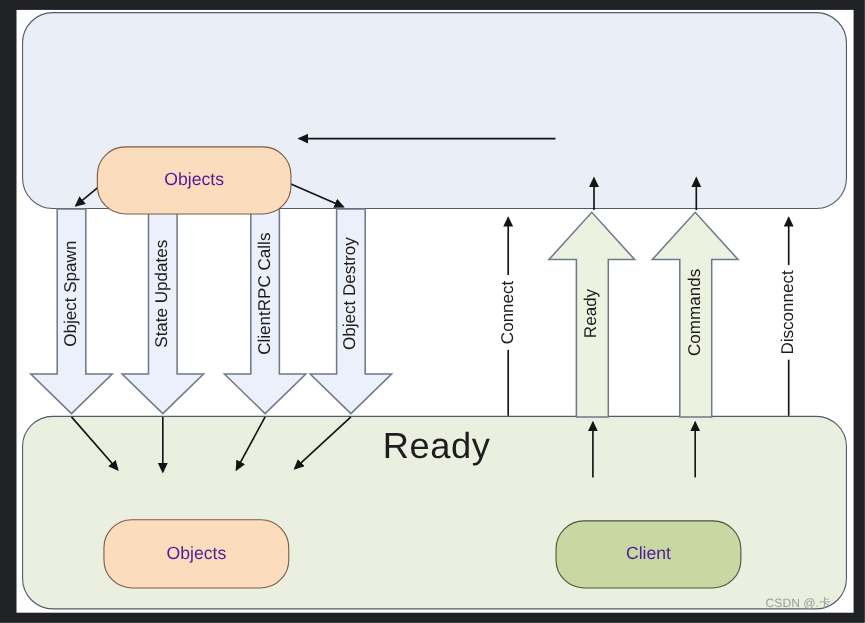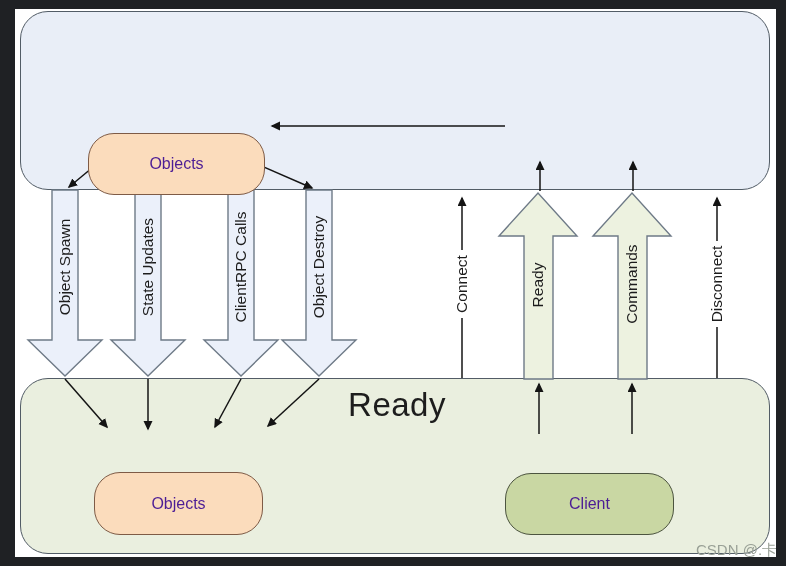--- a/index.html
+++ b/index.html
@@ -33,21 +33,21 @@
   .vlabel{
     position:absolute;width:170px;height:22px;
     display:flex;align-items:center;justify-content:center;
     transform:rotate(-90deg);
     font-size:15.5px;color:#1c1c1c;white-space:nowrap;
   }
   .vlabel span{padding:1px 5px;}
   .vlabel.onwhite span{background:#ffffff;}
   .watermark{
     position:absolute;left:696px;top:541px;width:80px;
-    font-size:15px;color:#99a096;white-space:nowrap;overflow:hidden;
+    font-size:11px;color:#99a096;white-space:nowrap;overflow:hidden;
   }
 </style>
 </head>
 <body>
 
 <div class="frame">
   <div class="canvas">
 
     <div class="panel server" style="left:5px;top:2px;"></div>
     <div class="panel client" style="left:5px;top:369px;"></div>

